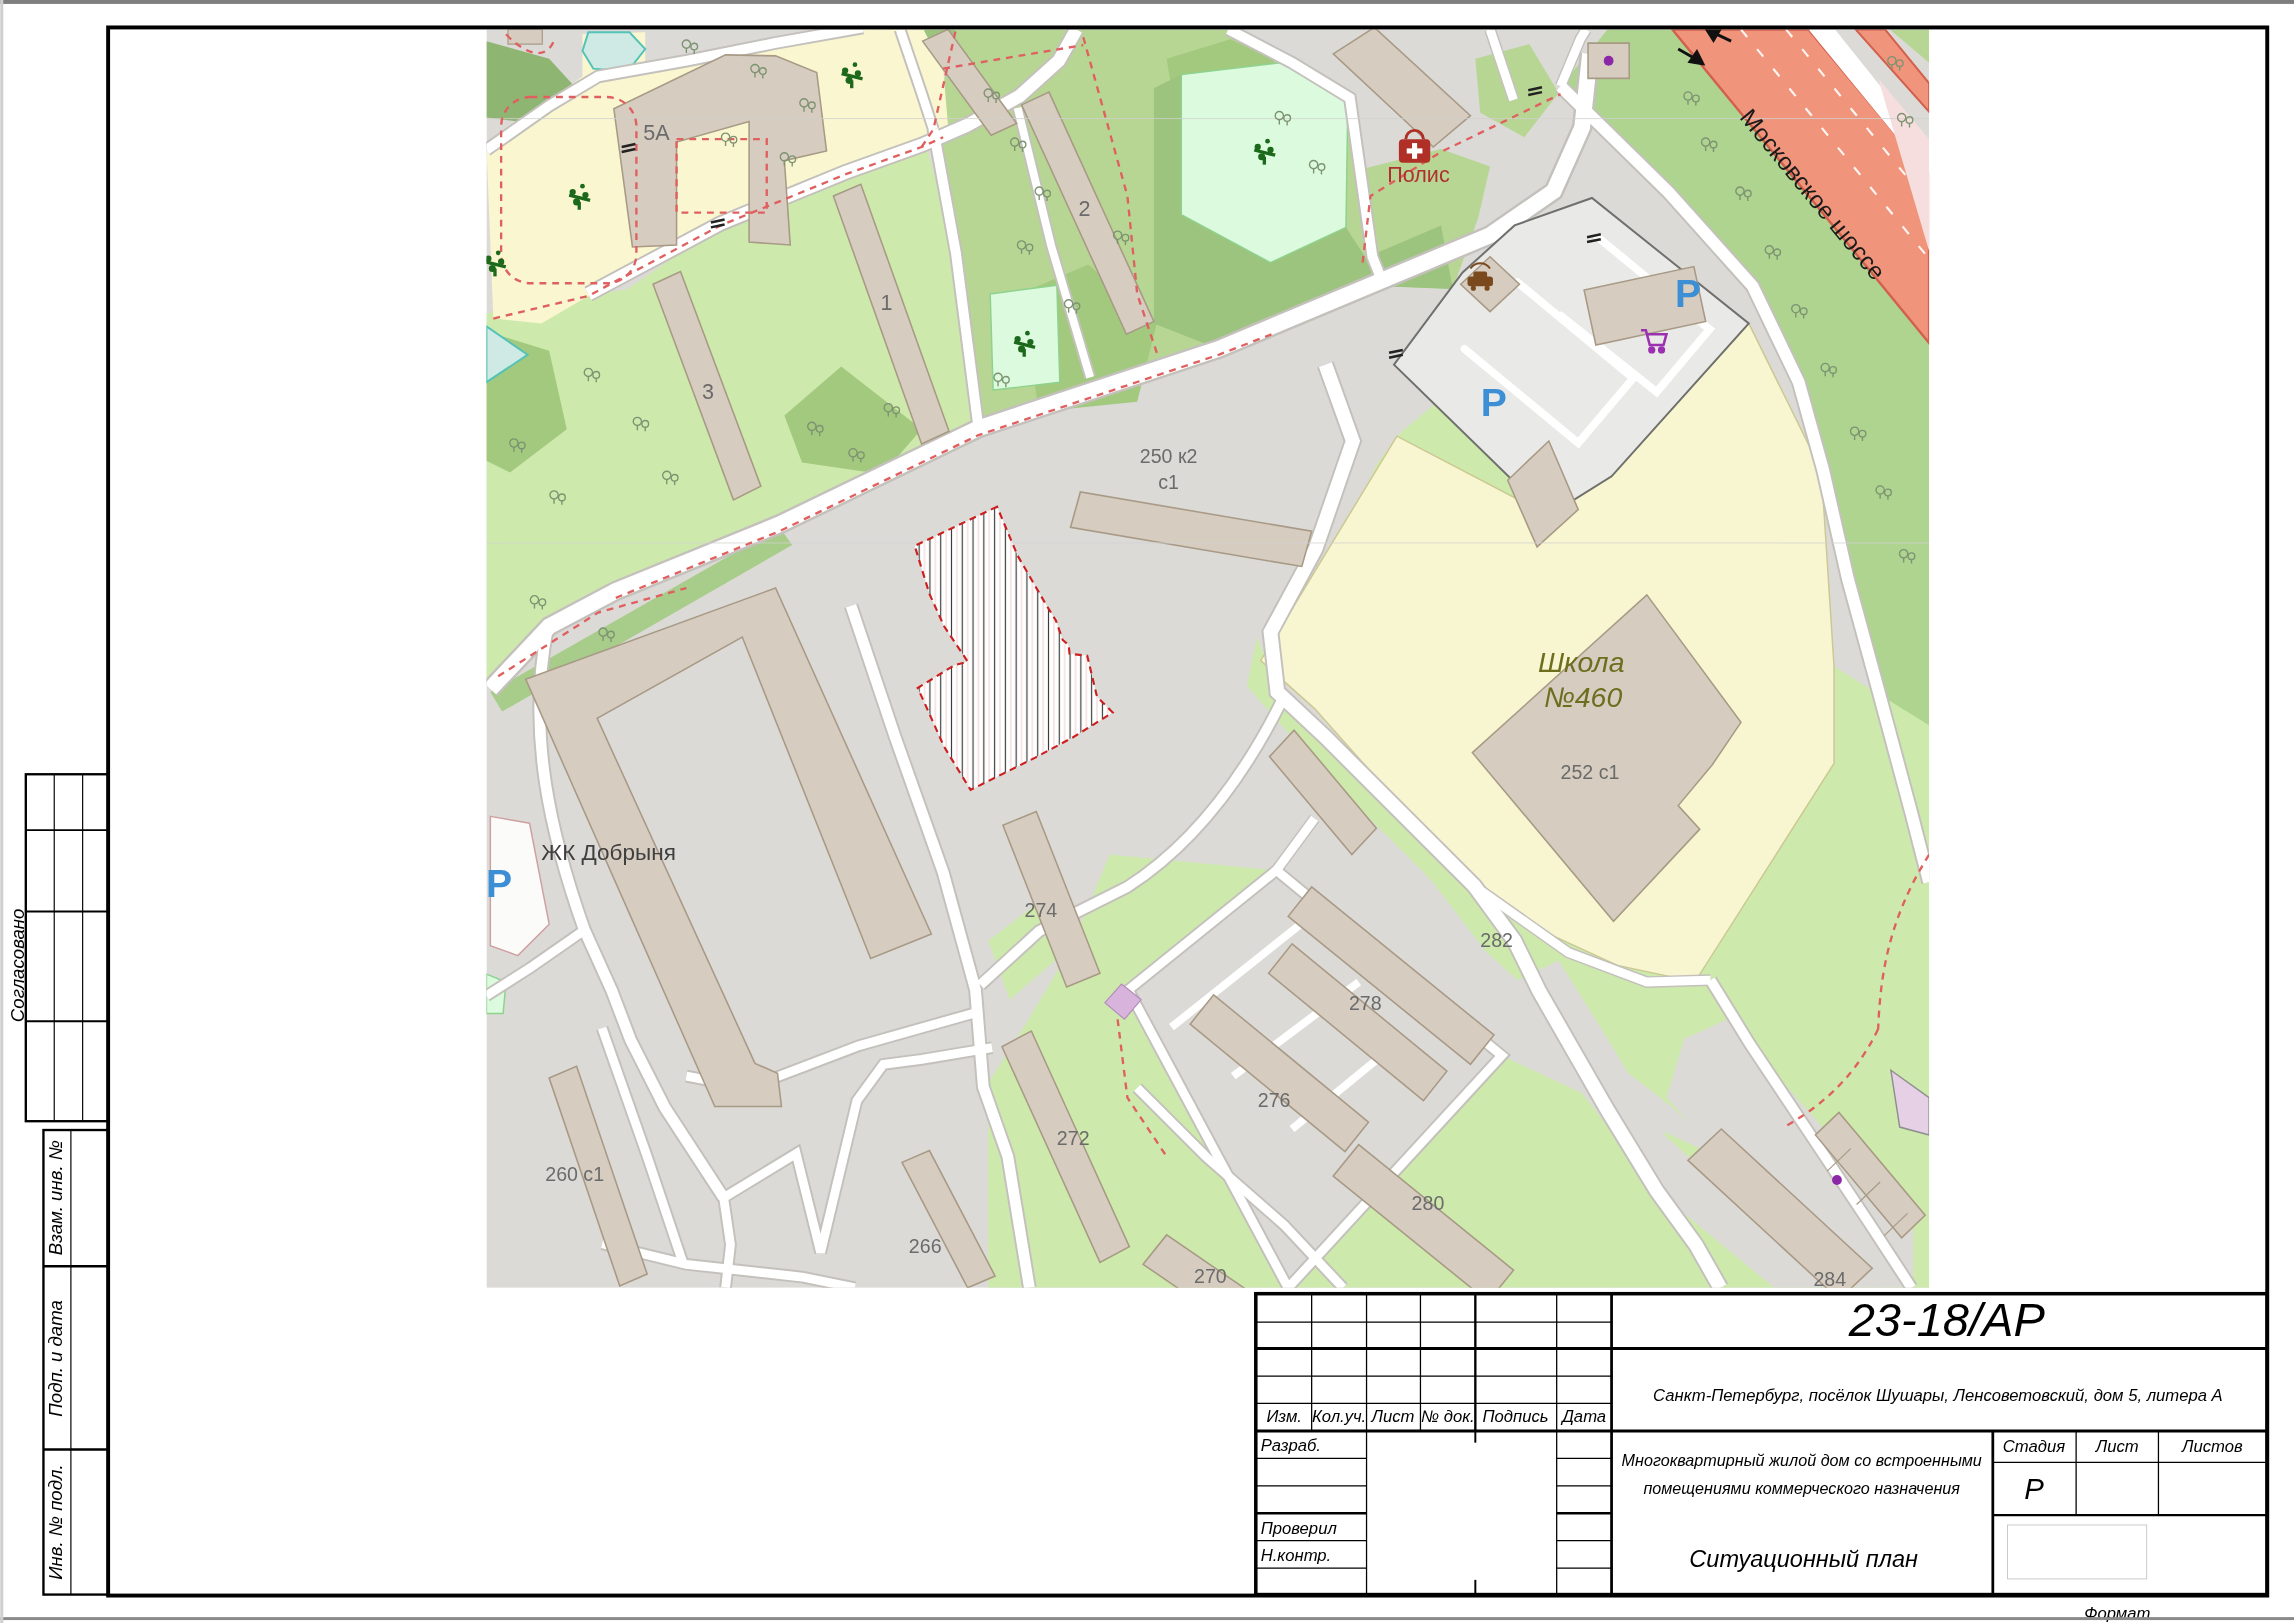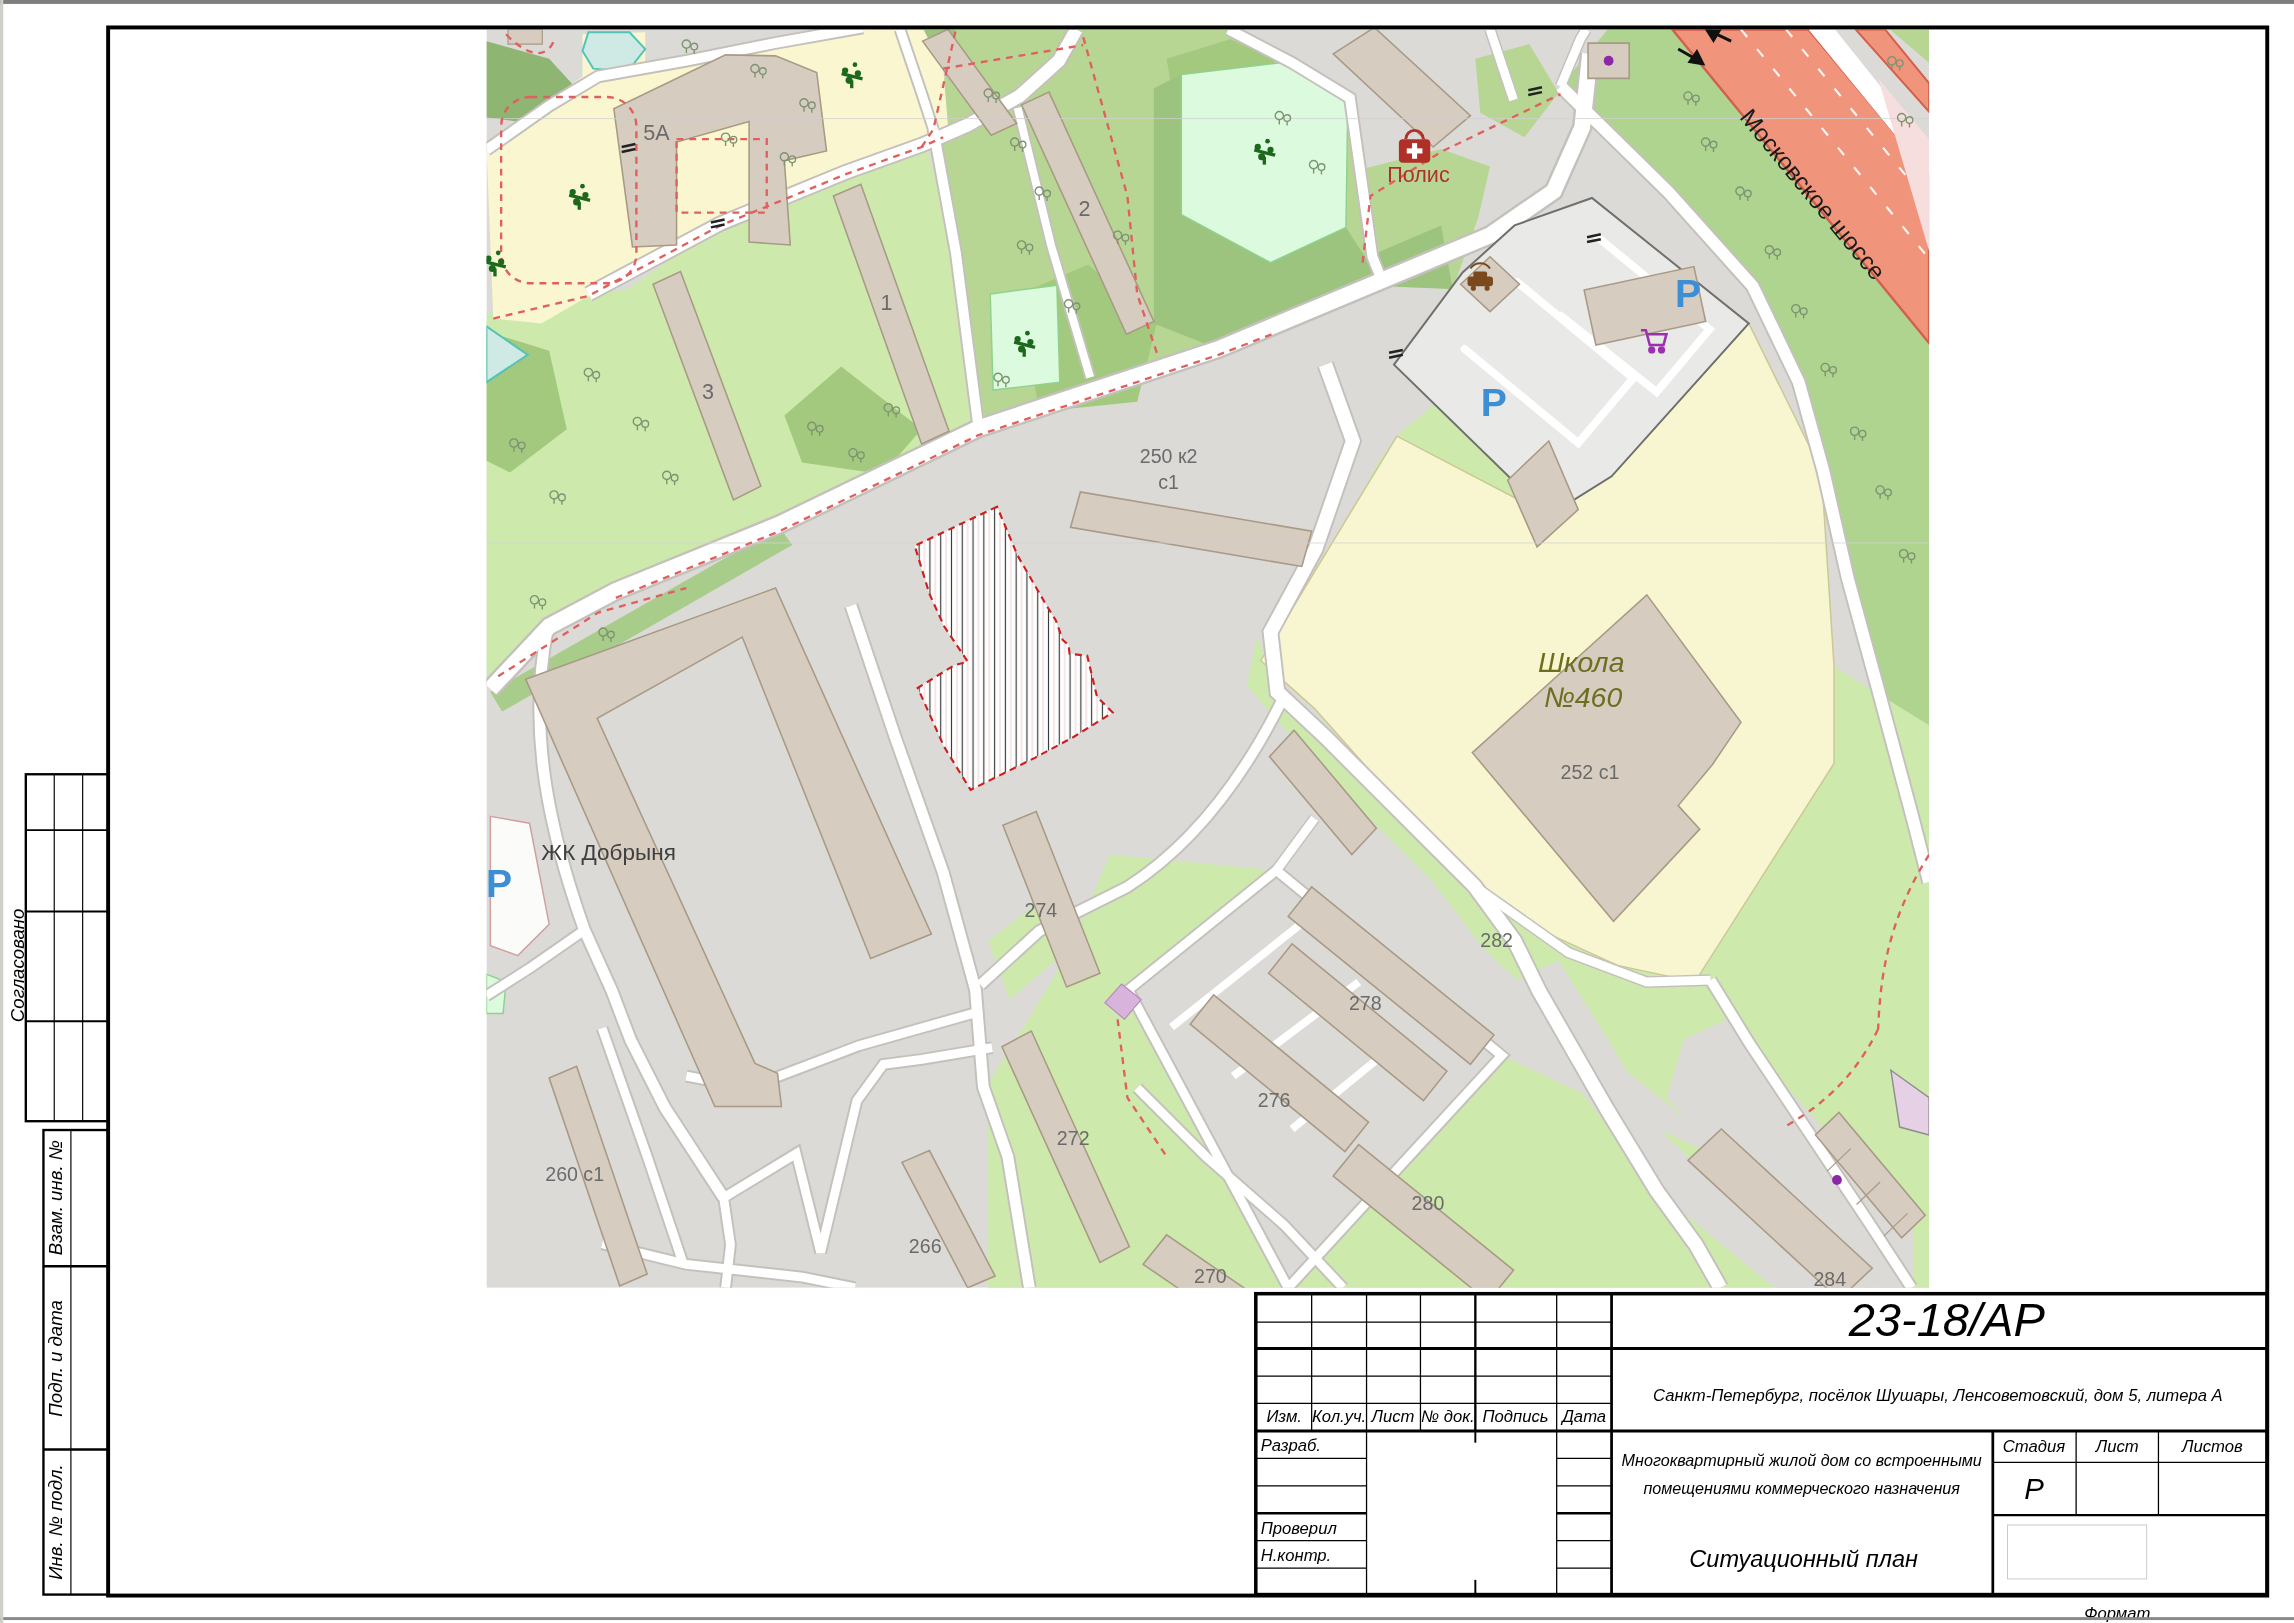--- a/index.html
+++ b/index.html
@@ -1,16 +1,16 @@
 <!DOCTYPE html>
 <html><head>
 <meta charset="utf-8">
 <style>
   html,body{margin:0;padding:0;background:#fff;}
-  #page{position:relative;width:2295px;height:1623px;background:#4d7c0f;overflow:hidden;
+  #page{position:relative;width:2295px;height:1623px;background:#e5e5e5;overflow:hidden;
         font-family:"Liberation Sans", sans-serif;}
   svg{position:absolute;left:0;top:0;}
   text{font-family:"Liberation Sans", sans-serif;}
 </style>
 </head>
 <body>
 <div id="page">
 <svg width="2295" height="1623" viewBox="0 0 2341 1656">
 <defs>
   <clipPath id="mapclip">

